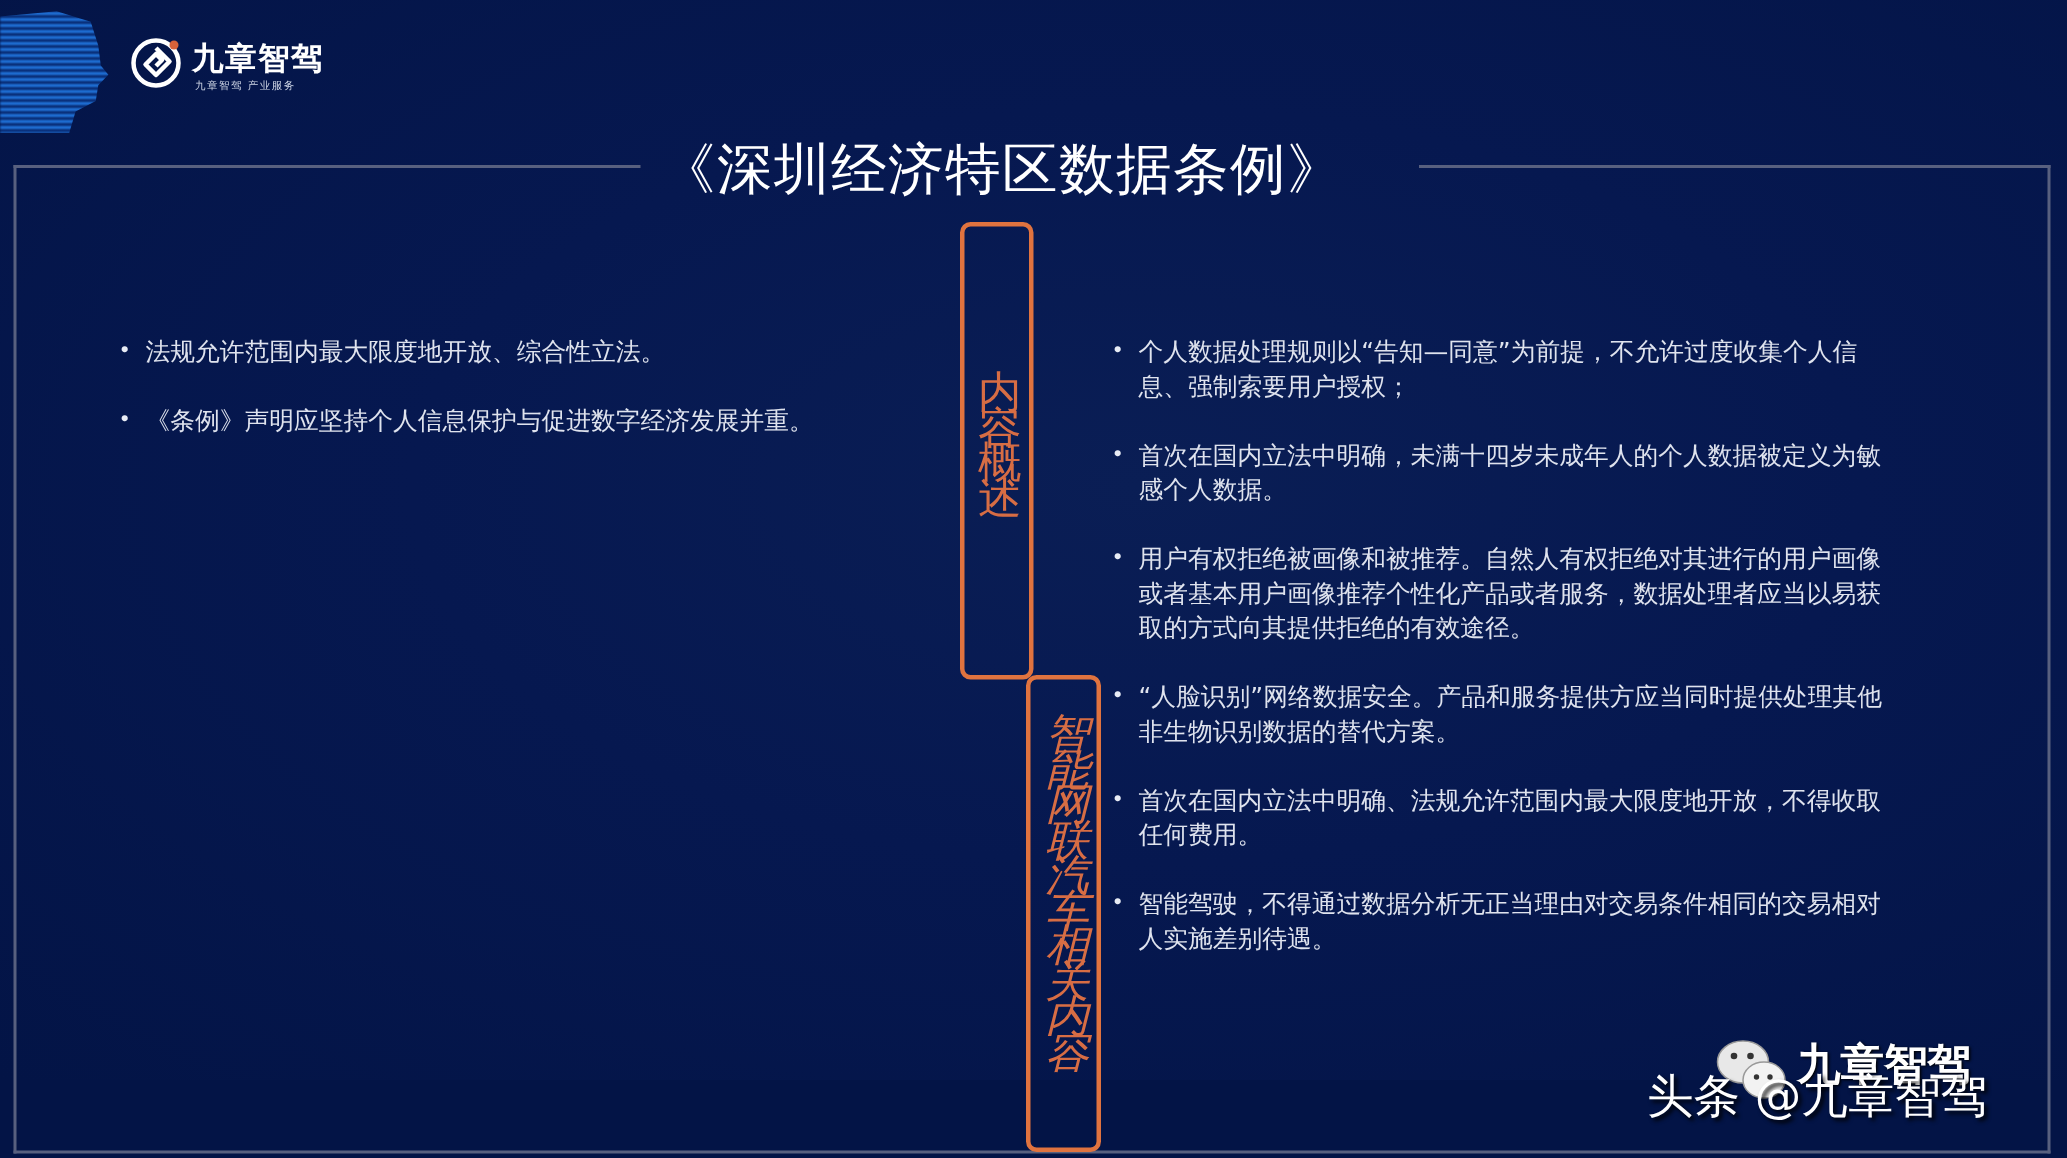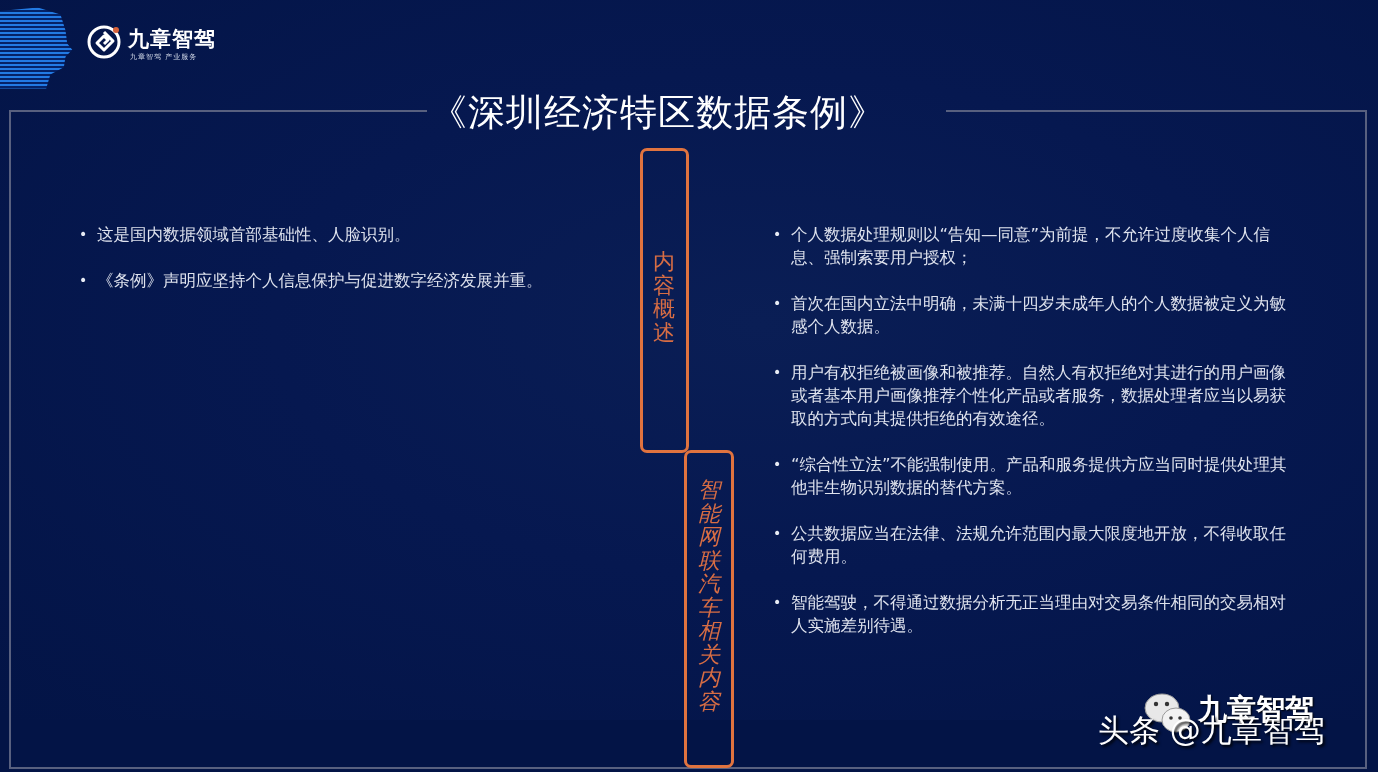--- a/index.html
+++ b/index.html
@@ -23,37 +23,37 @@
     .logo-sub { position: absolute; left: 130px; top: 52px; color: #cfd6e6; font-size: 7px; letter-spacing: 1px; white-space: nowrap; }
 
     
     .frame-line { position: absolute; background: #58607f; }
     .frame-top-left { left: 9px; top: 110px; width: 418px; height: 2px; }
     .frame-top-right { left: 946px; top: 110px; width: 421px; height: 2px; }
     .frame-left { left: 9px; top: 110px; width: 2px; height: 659px; }
     .frame-right { left: 1365px; top: 110px; width: 2px; height: 659px; }
     .frame-bottom { left: 9px; top: 767px; width: 1358px; height: 2px; }
 
-    .title { position: absolute; left: 430px; top: 88px; width: 512px; 
+    .title { position: absolute; left: 412px; top: 88px; width: 512px; text-align: center;
       color: #ffffff; font-size: 37px; line-height: 50px; letter-spacing: 1px; white-space: nowrap; }
 
     
     .obox { position: absolute; border: 3px solid #e0733f; border-radius: 7px; box-sizing: border-box; }
     .obox1 { left: 640px; top: 148px; width: 49px; height: 305px; }
     .obox2 { left: 684px; top: 450px; width: 50px; height: 318px; }
-    .vlabel { position: absolute; color: #d76d44; font-size: 22px; line-height: 23.5px; width: 24px; text-align: center; word-break: break-all; }
+    .vlabel { position: absolute; color: #d76d44; font-size: 29px; line-height: 23.5px; width: 24px; text-align: center; word-break: break-all; }
     .vlabel1 { left: 652px; top: 250px; }
     .vlabel2 { left: 697px; top: 478px; font-style: italic; }
 
     
     .list { position: absolute; margin: 0; padding: 0; list-style: none; color: #dfe3ee; font-size: 16.5px; line-height: 23px; }
     .list li { position: relative; padding-left: 18px; margin-bottom: 23px; }
     .list li::before { content: "•"; position: absolute; left: 0; top: 0; color: #e8ecf5; font-size: 14px; }
     .list-left { left: 79px; top: 223px; width: 470px; }
-    .list-right { left: 773px; top: 223px; width: 528px; }
+    .list-right { left: 741px; top: 223px; width: 528px; }
 
     
     .wm { position: absolute; left: 1098px; top: 690px; width: 270px; height: 70px; }
     .wm-text-back { position: absolute; left: 100px; top: 0px; color: #ffffff; font-size: 29px; font-weight: bold; text-shadow: 1px 1px 2px #000; white-space: nowrap; }
     .wm-text-front { position: absolute; left: 0px; top: 20px; color: #ffffff; font-size: 31px; font-weight: normal; text-shadow: 2px 2px 3px #000; white-space: nowrap; }
     .wm-icon { position: absolute; left: 40px; top: 0px; width: 60px; height: 46px; }
   </style>
 </head>
 <body>
 
@@ -79,30 +79,30 @@
   <div class="frame-line frame-bottom"></div>
 
   <div class="title">《深圳经济特区数据条例》</div>
 
   <div class="obox obox1"></div>
   <div class="obox obox2"></div>
   <div class="vlabel vlabel1">内容概述</div>
   <div class="vlabel vlabel2">智能网联汽车相关内容</div>
 
   <ul class="list list-left">
-    <li>这是国内数据领域首部基础性、人脸识别。</li>
+    <li>法规允许范围内最大限度地开放、综合性立法。</li>
     <li>《条例》声明应坚持个人信息保护与促进数字经济发展并重。</li>
   </ul>
 
   <ul class="list list-right">
     <li>个人数据处理规则以“告知—同意”为前提，不允许过度收集个人信息、强制索要用户授权；</li>
     <li>首次在国内立法中明确，未满十四岁未成年人的个人数据被定义为敏感个人数据。</li>
     <li>用户有权拒绝被画像和被推荐。自然人有权拒绝对其进行的用户画像或者基本用户画像推荐个性化产品或者服务，数据处理者应当以易获取的方式向其提供拒绝的有效途径。</li>
-    <li>“综合性立法”不能强制使用。产品和服务提供方应当同时提供处理其他非生物识别数据的替代方案。</li>
-    <li>公共数据应当在法律、法规允许范围内最大限度地开放，不得收取任何费用。</li>
+    <li>“人脸识别”网络数据安全。产品和服务提供方应当同时提供处理其他非生物识别数据的替代方案。</li>
+    <li>首次在国内立法中明确、法规允许范围内最大限度地开放，不得收取任何费用。</li>
     <li>智能驾驶，不得通过数据分析无正当理由对交易条件相同的交易相对人实施差别待遇。</li>
   </ul>
 
   <div class="wm">
     <div class="wm-text-back">九章智驾</div>
     <svg class="wm-icon" viewBox="0 0 60 46">
       <ellipse cx="24" cy="18" rx="17" ry="14" fill="#e8e8e8" stroke="#999" stroke-width="1"></ellipse>
       <circle cx="18" cy="14" r="2.2" fill="#333"></circle>
       <circle cx="29" cy="14" r="2.2" fill="#333"></circle>
       <ellipse cx="38" cy="30" rx="14" ry="12" fill="#f2f2f2" stroke="#999" stroke-width="1"></ellipse>

